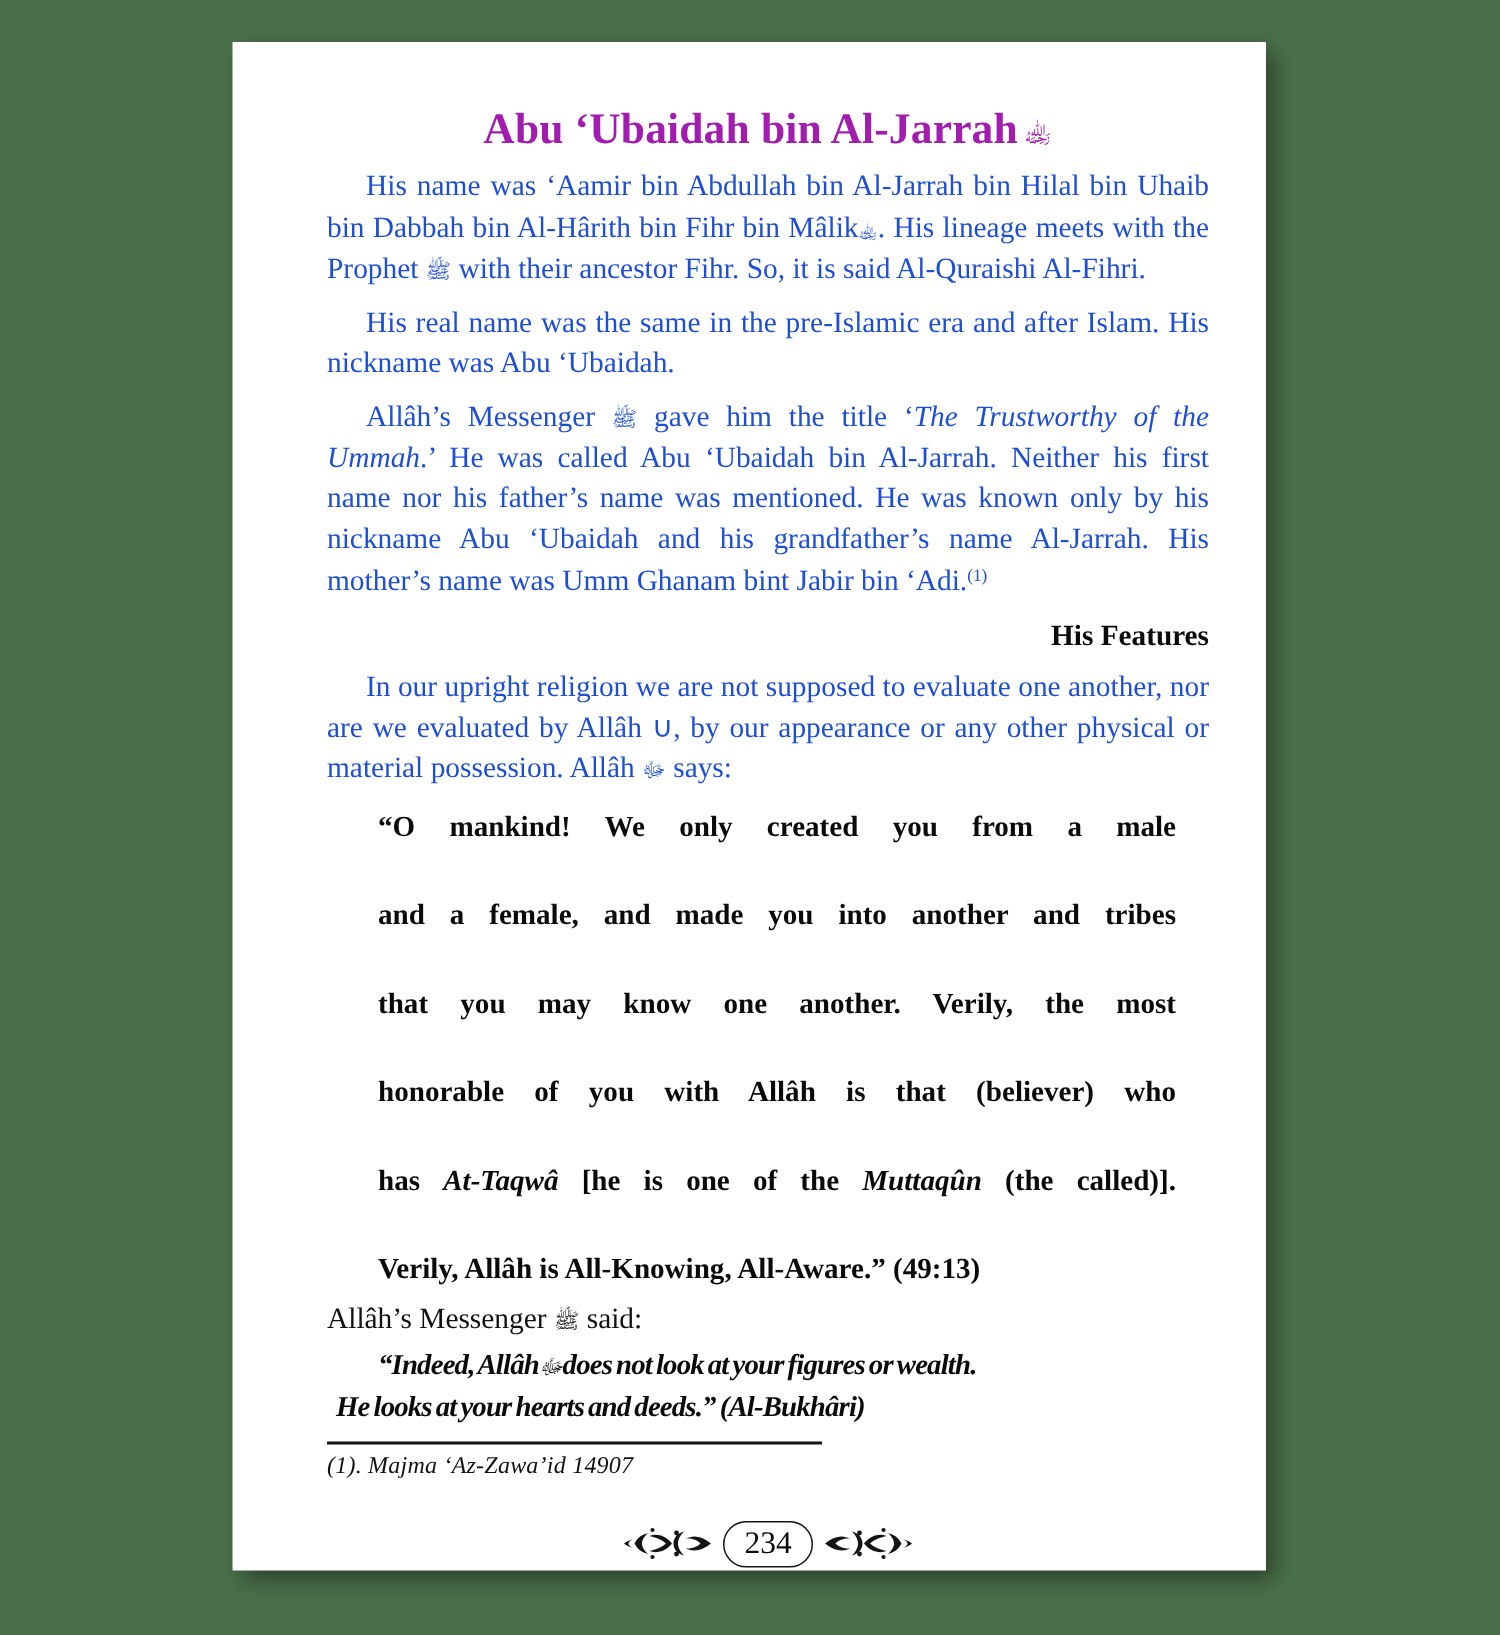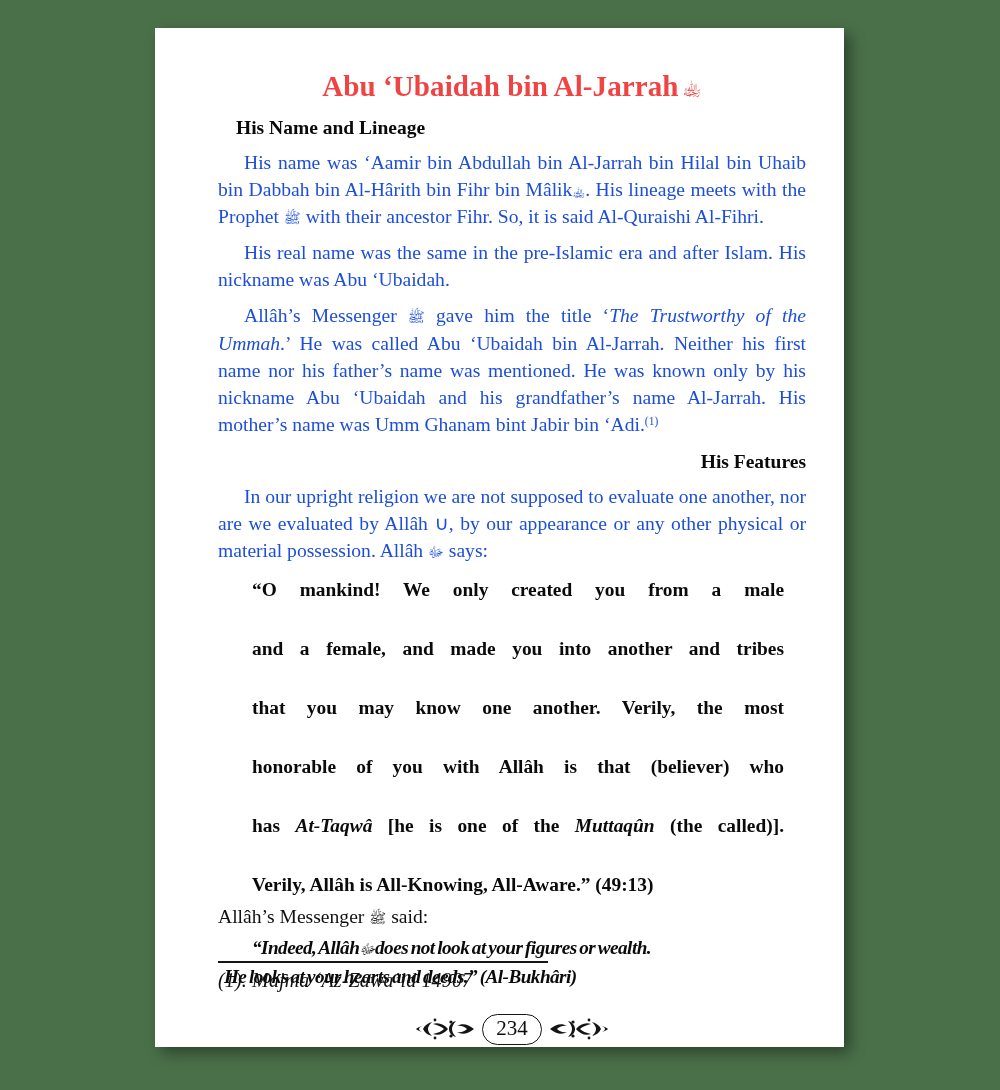--- a/index.html
+++ b/index.html
@@ -32,21 +32,21 @@
     height: 963px;
   }
 
   
   .chapter-title {
     font-family: "Liberation Serif", serif;
     font-weight: bold;
     font-size: 29px;
     line-height: 1.12;
     text-align: center;
-    color: #ef4444;
+    color: #a21caf;
     margin: 14px 0 0 0;
     letter-spacing: 0.1px;
   }
   .chapter-title .honorific {
     font-size: 21px;
     vertical-align: 2px;
     padding-left: 4px;
   }
 
   .section-heading {
@@ -143,21 +143,21 @@
   }
   .footnote-rule {
     width: 330px;
     height: 1.6px;
     background: #151515;
     margin: 0 0 6px 0;
   }
   .footnote-text {
     font-family: "Liberation Serif", serif;
     font-style: italic;
-    font-size: 20px;
+    font-size: 16px;
     color: #111111;
     margin: 0;
     letter-spacing: 0.15px;
   }
 
   
   .page-number-bar {
     position: absolute;
     left: 0;
     top: 958px;
@@ -185,21 +185,20 @@
 </head>
 <body>
 
 <div id="book-page">
   <div class="page-inner">
 
     <h1 class="chapter-title">
       <span>Abu ‘Ubaidah bin Al-Jarrah</span><span class="honorific">﵀</span>
     </h1>
 
-    <h2 class="section-heading">His Name and Lineage</h2>
 
     <p class="body">
       <span>His name was ‘Aamir bin Abdullah bin Al-Jarrah bin Hilal bin Uhaib bin Dabbah bin Al-Hârith bin Fihr bin Mâlik</span><span class="honorific">﵀</span><span>. His lineage meets with the Prophet</span> <span class="honorific">ﷺ</span>
       <span>with their ancestor Fihr. So, it is said Al-Quraishi Al-Fihri.</span>
     </p>
 
     <p class="body">His real name was the same in the pre-Islamic era and after Islam. His nickname was Abu ‘Ubaidah.</p>
 
     <p class="body">
       <span>Allâh’s Messenger</span> <span class="honorific">ﷺ</span>

